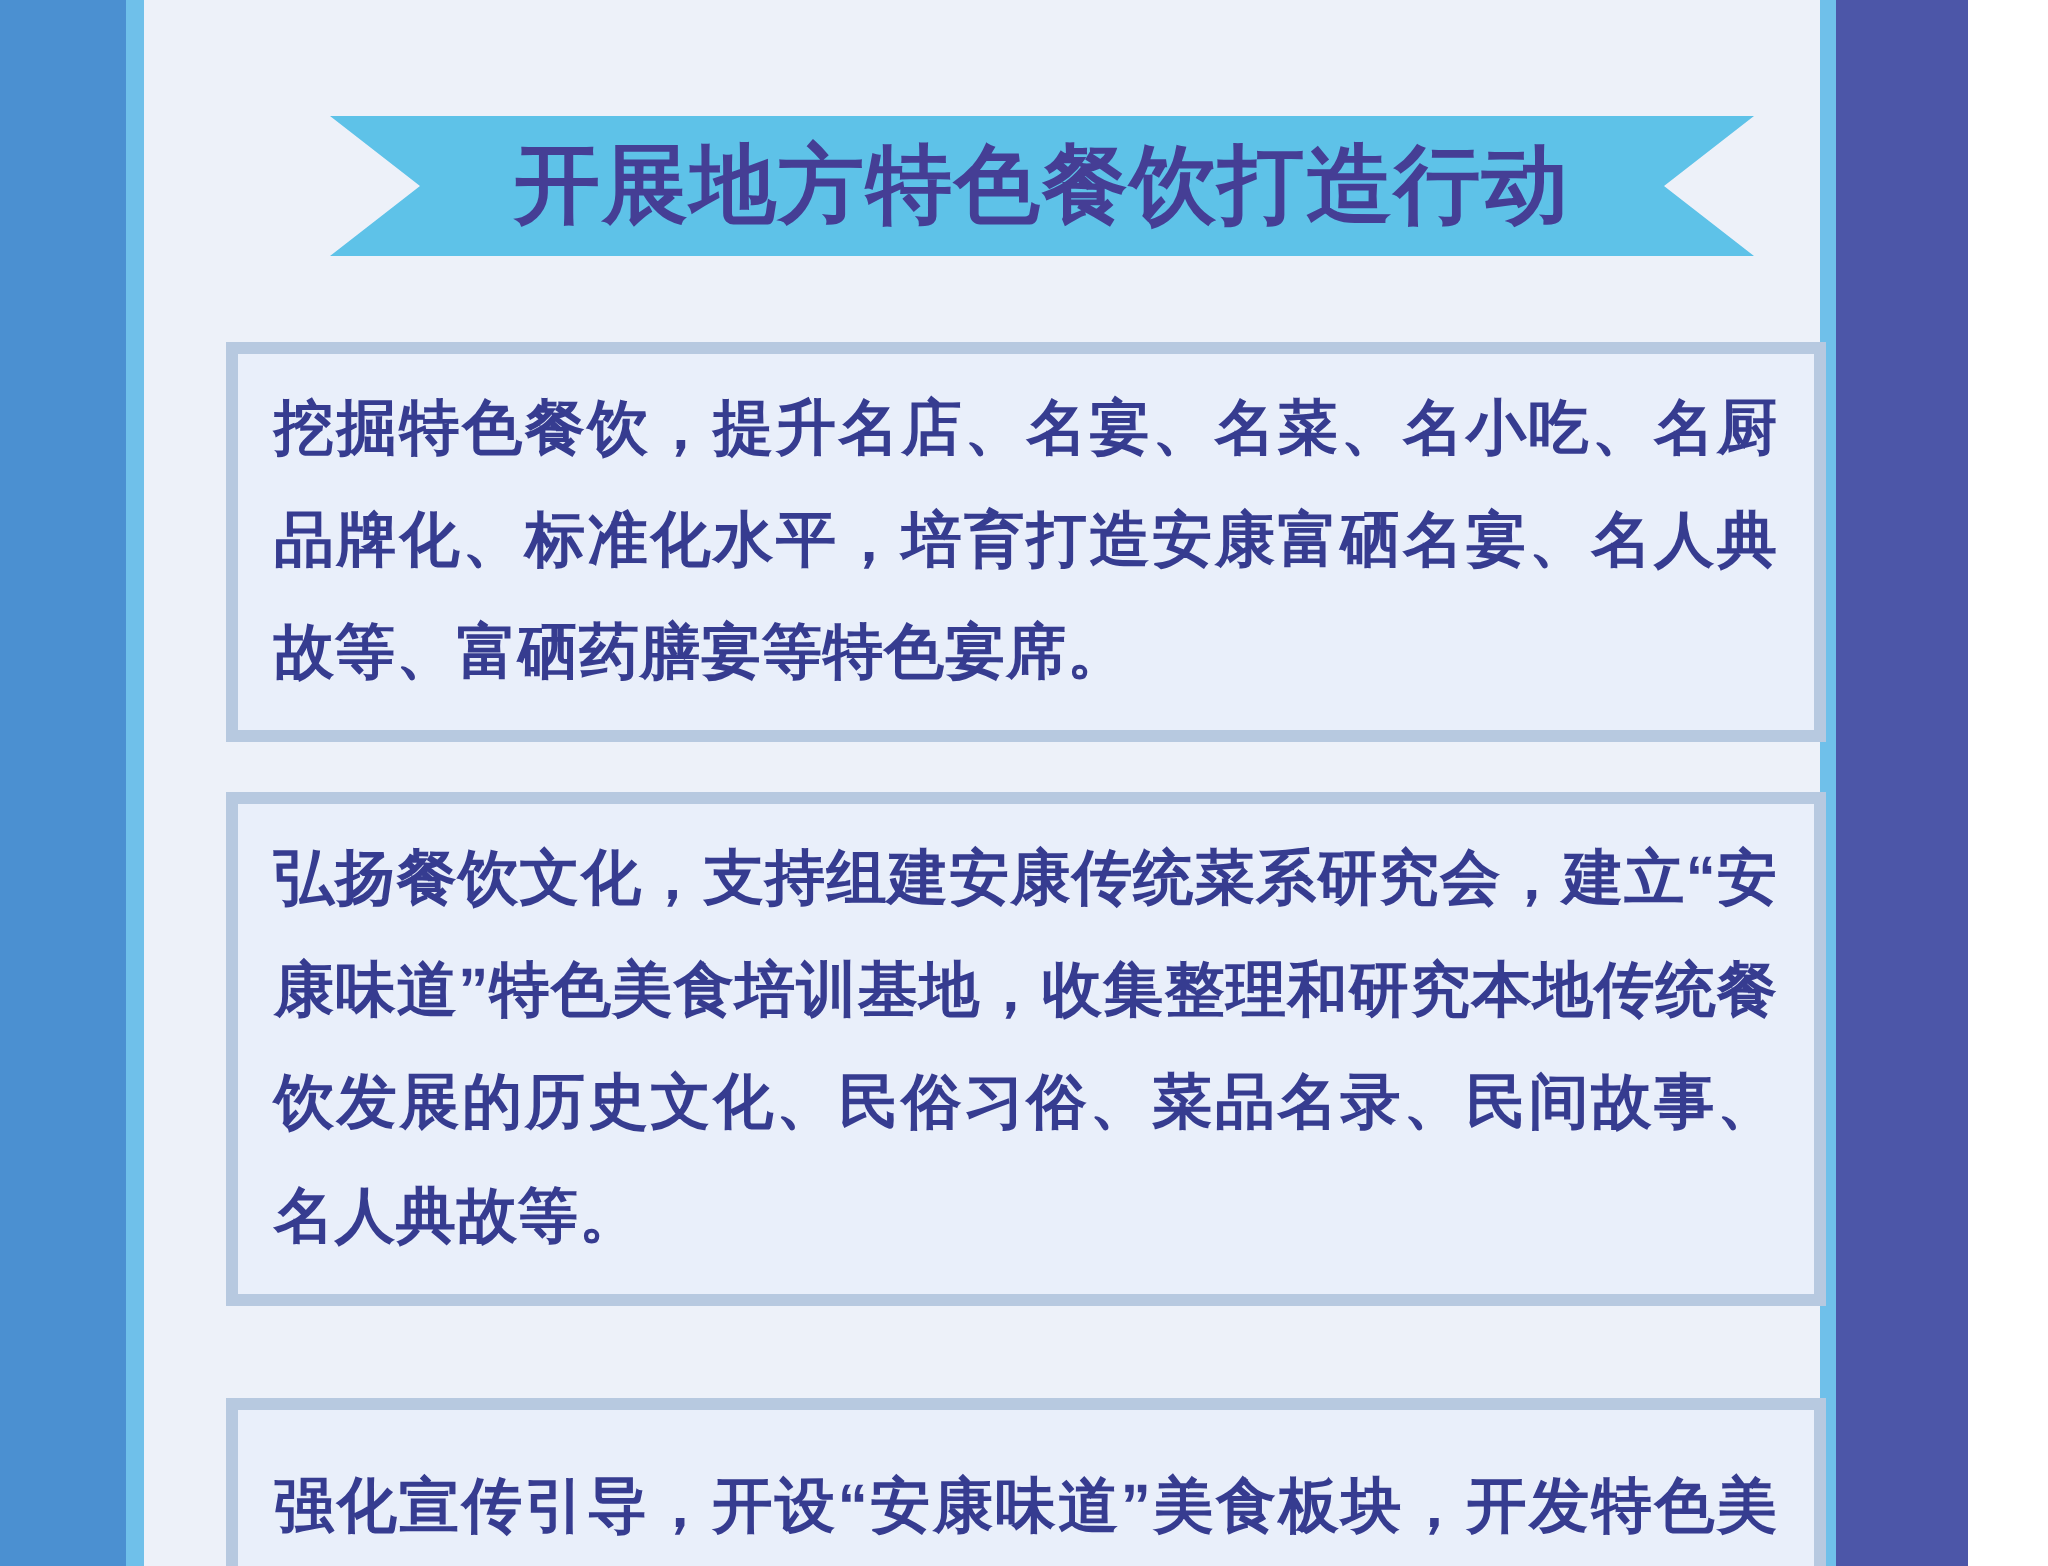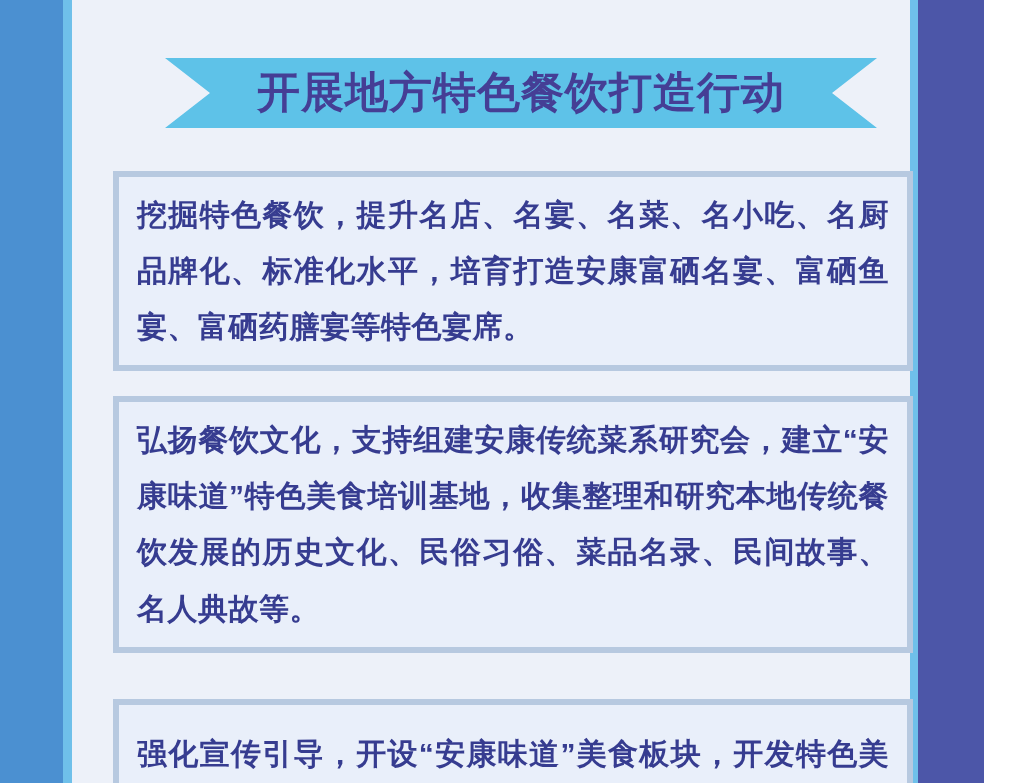--- a/index.html
+++ b/index.html
@@ -94,21 +94,21 @@
   <div class="strip strip-right-sliver"></div>
   <div class="strip strip-right"></div>
 
   <div class="ribbon">
     <div class="ribbon-title">开展地方特色餐饮打造行动</div>
   </div>
 
   <div class="content">
 
     <div class="text-box b1">
-      <p>挖掘特色餐饮，提升名店、名宴、名菜、名小吃、名厨品牌化、标准化水平，培育打造安康富硒名宴、富硒鱼宴、富硒药膳宴等特色宴席。</p>
+      <p>挖掘特色餐饮，提升名店、名宴、名菜、名小吃、名厨品牌化、标准化水平，培育打造安康富硒名宴、名人典故等、富硒药膳宴等特色宴席。</p>
     </div>
 
     <div class="text-box b2">
       <p>弘扬餐饮文化，支持组建安康传统菜系研究会，建立“安康味道”特色美食培训基地，收集整理和研究本地传统餐饮发展的历史文化、民俗习俗、菜品名录、民间故事、名人典故等。</p>
     </div>
 
     <div class="text-box b3">
       <p>强化宣传引导，开设“安康味道”美食板块，开发特色美食地图，开办美食栏目，加大安康美食宣传推介力度。</p>
     </div>
 

